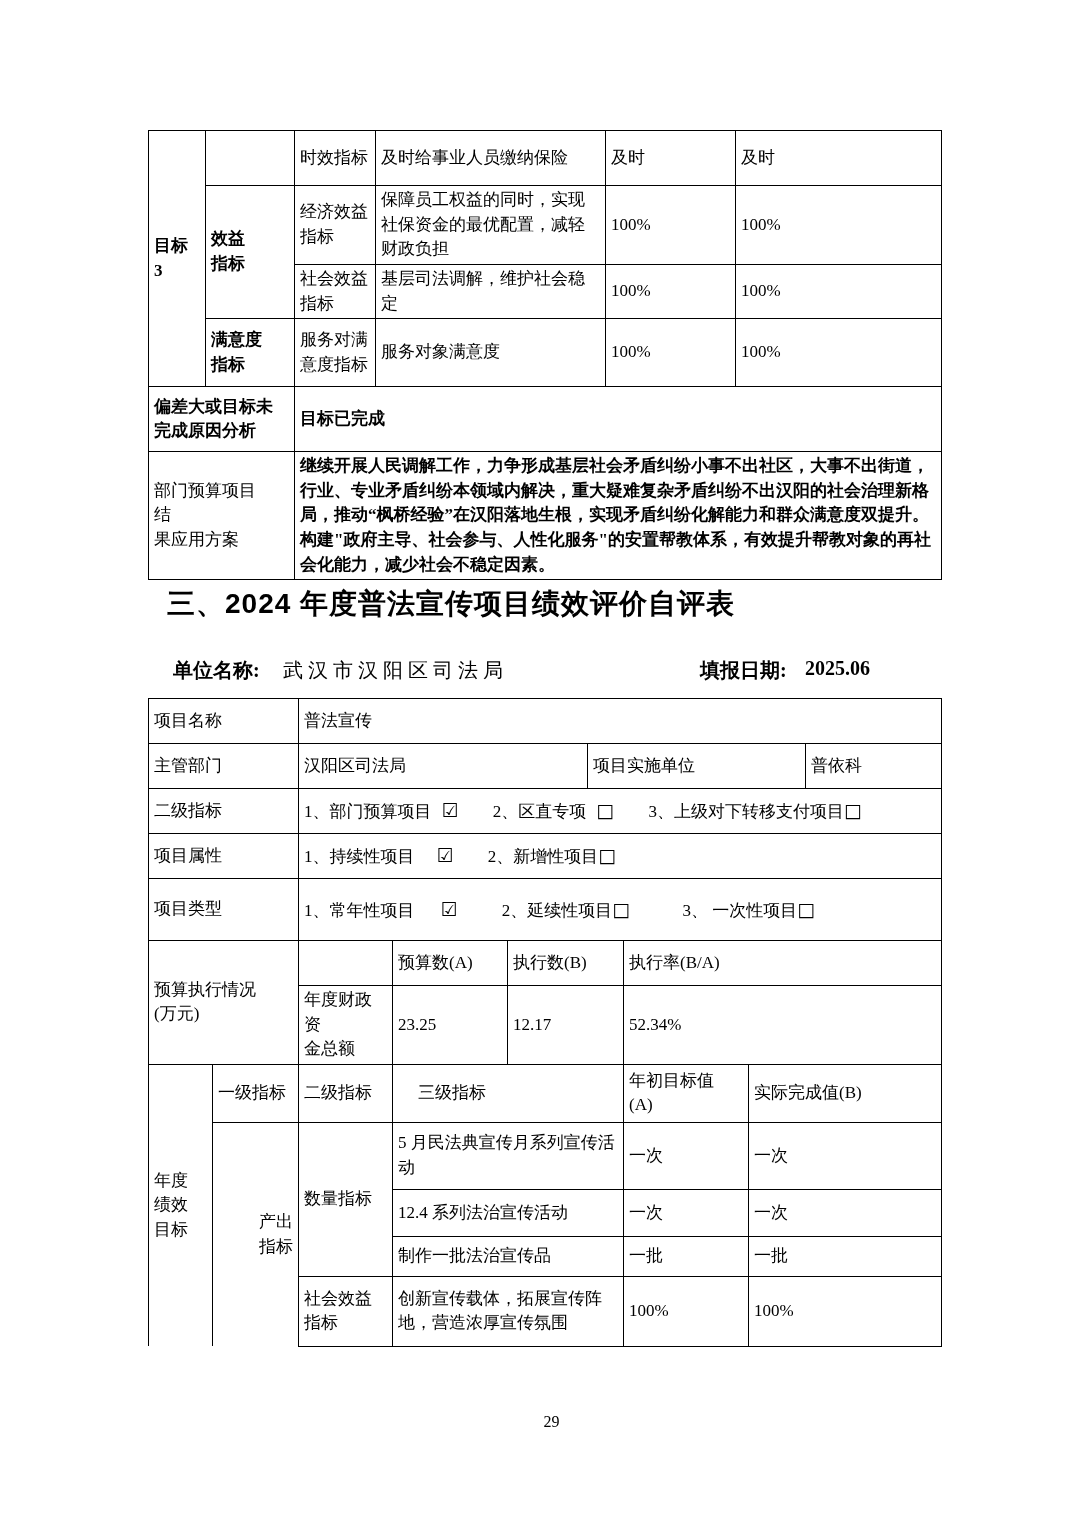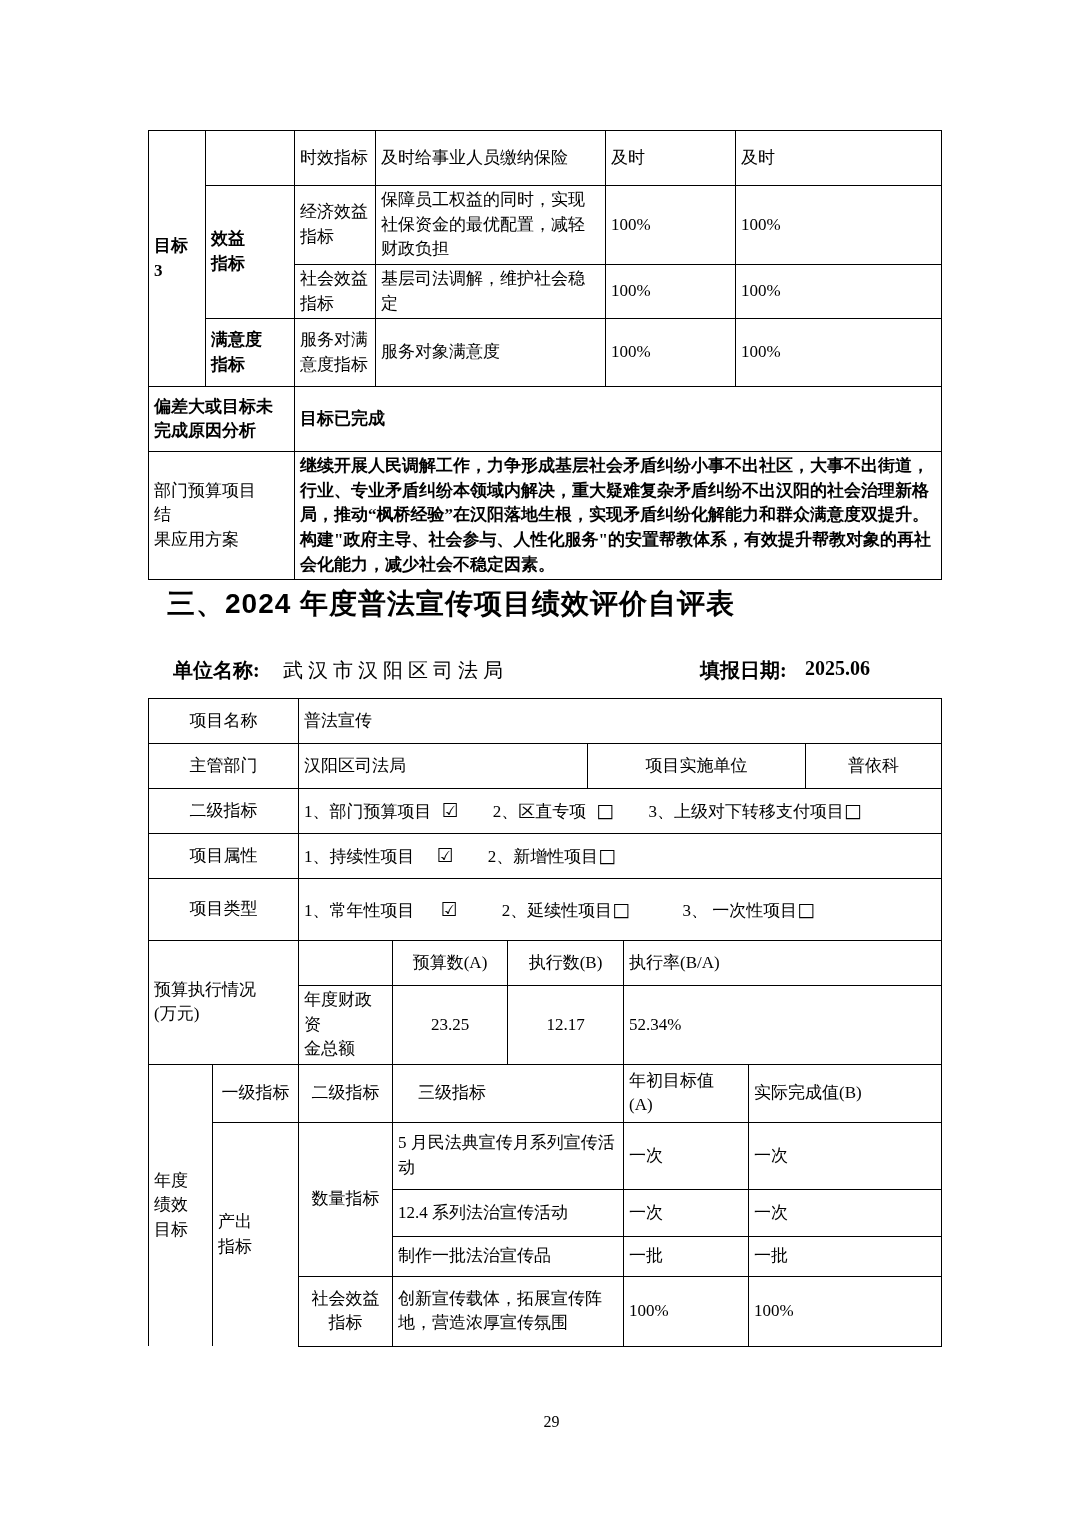--- a/index.html
+++ b/index.html
@@ -9,29 +9,29 @@
     font-family:"Liberation Serif","DejaVu Serif",serif; color:#000;
   }
   table.doc { position:absolute; left:148px; border-collapse:collapse; table-layout:fixed; width:793px; }
   table.doc td {
     border:1px solid #000; font-family:"Liberation Serif","DejaVu Serif",serif;
     font-size:17px; color:#000; padding:2px 5px; vertical-align:middle;
     line-height:1.45; overflow:hidden; word-break:break-all;
   }
   .pre { white-space:pre-line; }
   .top { vertical-align:top;font-weight:bold; }
-  .ctr { text-align:center; }
+  .ctr { }
   .pl4  { padding-left:4px; }
   .pl26 { padding-left:26px; }
   .pl22 { padding-left:22px; }
   .pl14 { padding-left:14px; }
   .dense { font-size:16px; line-height:21px; }
   .nb { border-bottom:none !important; }
   .vlabel { line-height:2.55; white-space:pre-line; padding-left:4px; }
-  .l1cell { line-height:1.9; text-align:left; white-space:pre-line; }
+  .l1cell { line-height:1.9; text-align:right; white-space:pre-line; }
   .lh17 { line-height:1.7;margin-left:14px; }
   .box { font-size:19px; margin-left:10px; font-family:"DejaVu Sans",sans-serif; }
   .opt { margin-right:30px; white-space:nowrap; }
   .heading {
     position:absolute; left:167px; top:585px;
     font-family:"Liberation Sans","DejaVu Sans",sans-serif;
     font-weight:bold; font-size:28px; letter-spacing:1px;
   }
   .meta { position:absolute; top:657px; left:0; width:100%; height:30px; font-size:20px; }
   .meta .lbl { font-weight:bold; position:absolute; }

